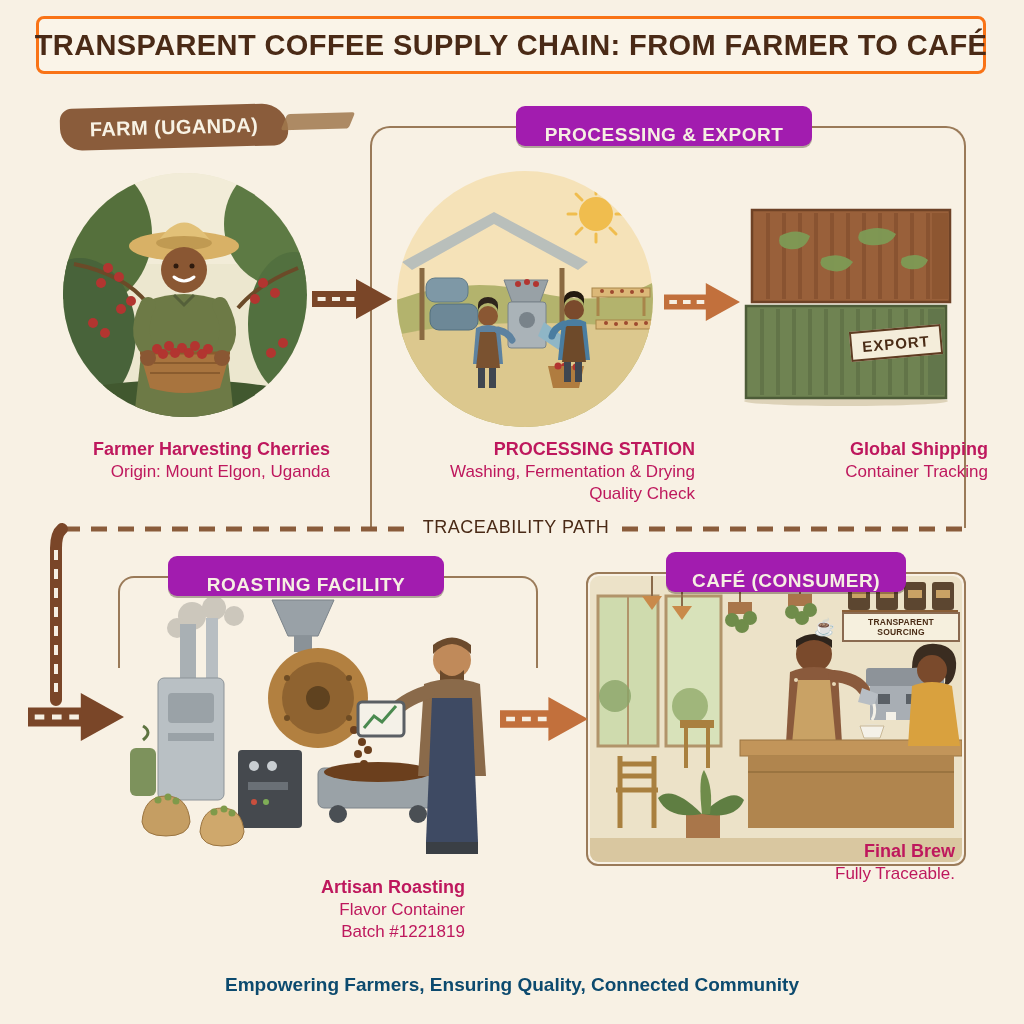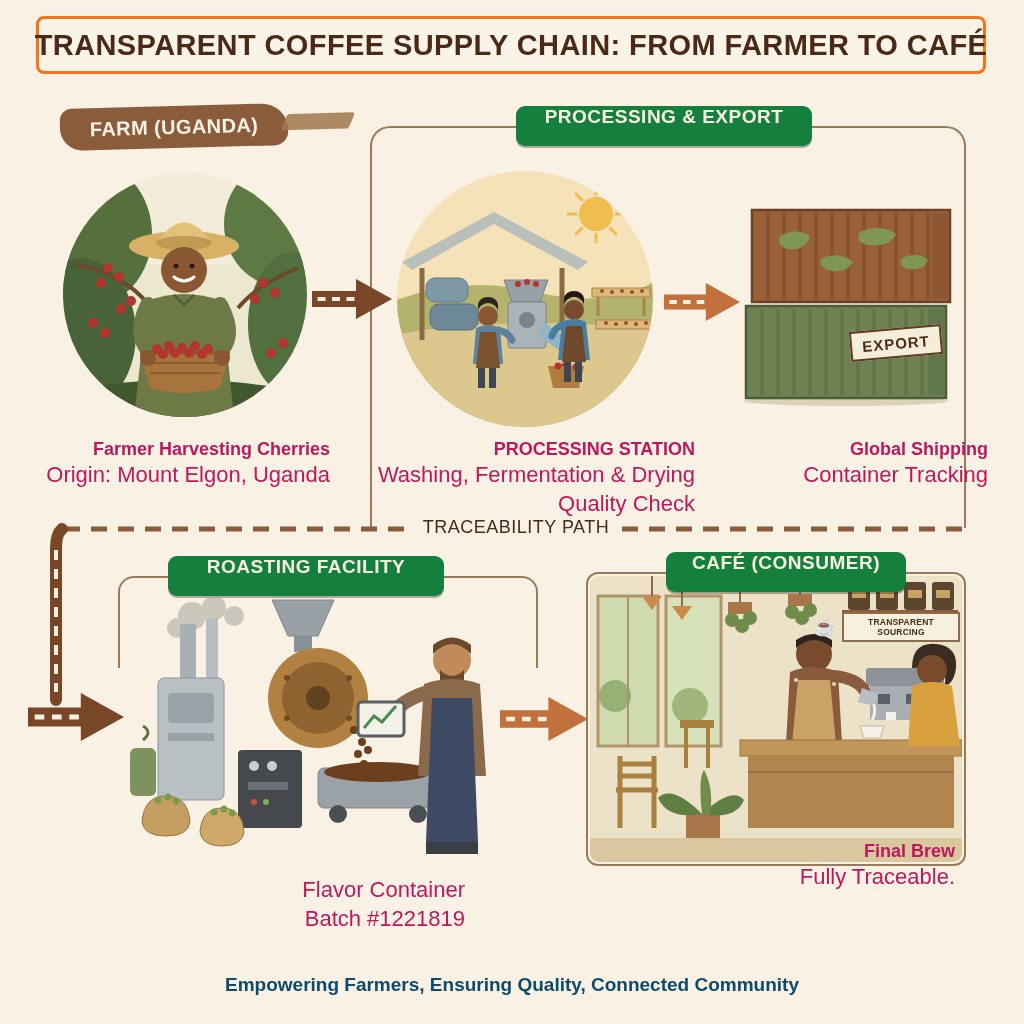--- a/index.html
+++ b/index.html
@@ -12,22 +12,22 @@
   .title-box{left:36px;top:16px;width:950px;height:58px;border:3px solid #f97316;border-radius:8px;
     display:flex;align-items:center;justify-content:center;background:#faf4e8;z-index:5}
   .title-text{font-size:29px;font-weight:bold;color:#4a2a16;letter-spacing:.4px;white-space:nowrap}
 
   .banner{left:60px;top:106px;width:228px;height:42px;background:#8a5c3b;color:#f8f2e4;font-weight:bold;
     font-size:20px;display:flex;align-items:center;justify-content:center;
     border-radius:12px 26px 14px 22px;transform:rotate(-1.5deg);z-index:5;letter-spacing:.4px}
   .banner::after{content:"";position:absolute;right:-64px;top:11px;width:68px;height:16px;background:#a0784e;
     transform:skewX(-24deg);border-radius:3px;opacity:.85}
 
-  .pill{background:#15803d;color:#f6efe2;font-weight:bold;font-size:19px;letter-spacing:.5px;
-    display:flex;align-items:flex-start;justify-content:center;border-radius:9px;z-index:6;
+  .pill{background:#a21caf;color:#f6efe2;font-weight:bold;font-size:19px;letter-spacing:.5px;
+    display:flex;align-items:flex-end;justify-content:center;border-radius:9px;z-index:6;
     box-shadow:0 2px 0 rgba(46,26,14,.35)}
   .pill-proc{left:516px;top:106px;width:296px;height:40px}
   .pill-roast{left:168px;top:556px;width:276px;height:40px}
   .pill-cafe{left:666px;top:552px;width:240px;height:40px}
 
   .frame{border:2px solid #9a7a58;z-index:1}
   .proc-frame{left:370px;top:126px;width:596px;height:402px;border-bottom:none;border-radius:20px 20px 0 0}
   .roast-frame{left:118px;top:576px;width:420px;height:92px;border-bottom:none;border-radius:16px 16px 0 0}
   .cafe-frame{left:586px;top:572px;width:380px;height:294px;border-radius:12px}
 
@@ -42,21 +42,21 @@
     color:#4a2c16;font-weight:bold;font-size:15px;letter-spacing:1px;display:flex;align-items:center;
     justify-content:center;transform:rotate(-5deg);z-index:4}
   .sourcing-sign{left:842px;top:612px;width:118px;height:30px;background:#f6f0de;border:2px solid #8a6a50;
     color:#4a2c16;font-weight:bold;font-size:8.5px;letter-spacing:.2px;display:flex;align-items:center;
     justify-content:center;text-align:center;z-index:3}
   .cup-glyph{left:812px;top:612px;width:26px;height:30px;color:#5f3c22;font-size:17px;display:flex;
     align-items:center;justify-content:center;z-index:3}
 
   .caption{text-align:right;color:#be185d;line-height:1.3;z-index:4}
   .cap-b{font-weight:bold;font-size:18px}
-  .cap-s{font-size:22px}
+  .cap-s{font-size:17px}
   .cap-farm{left:30px;top:438px;width:300px}
   .cap-proc{left:365px;top:438px;width:330px}
   .cap-ship{left:718px;top:438px;width:270px}
   .cap-roast{left:135px;top:876px;width:330px}
   .cap-cafe{left:625px;top:840px;width:330px}
 
   .trace-label{left:414px;top:517px;width:204px;text-align:center;font-weight:normal;font-size:18px;
     color:#4a2a16;letter-spacing:.5px;z-index:4}
 
   .overlay{left:0;top:0;width:1024px;height:1024px;z-index:2;pointer-events:none}
@@ -500,20 +500,21 @@
       </g>
       <rect y="262" width="372" height="24" fill="#d9c7a0"></rect>
     </svg>
   </div>
   <div class="abs cup-glyph">☕</div>
   <div class="abs sourcing-sign">
     <span>TRANSPARENT SOURCING</span>
   </div>
 
   <div class="abs caption cap-roast">
+    <div class="cap-b">Artisan Roasting</div>
     <div class="cap-s">Flavor Container</div>
     <div class="cap-s">Batch #1221819</div>
   </div>
   <div class="abs caption cap-cafe">
     <div class="cap-b">Final Brew</div>
     <div class="cap-s">Fully Traceable.</div>
   </div>
 
   <div class="abs footer">Empowering Farmers, Ensuring Quality, Connected Community</div>
 

